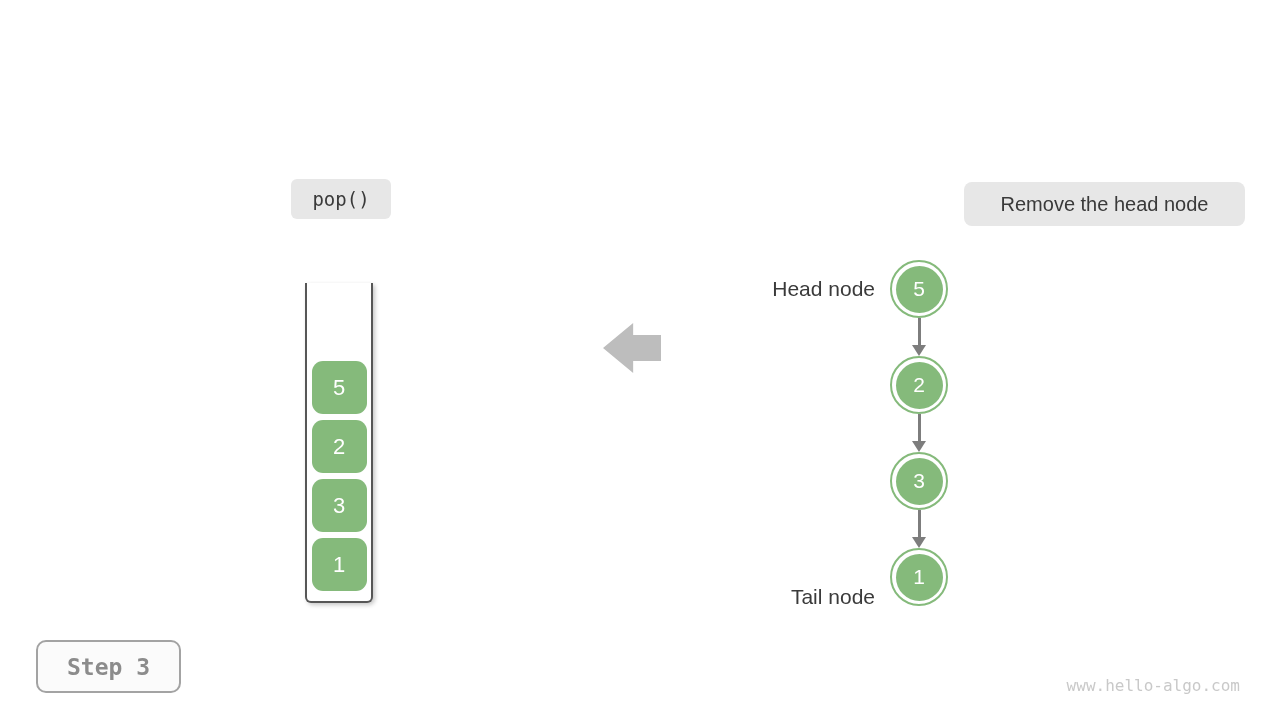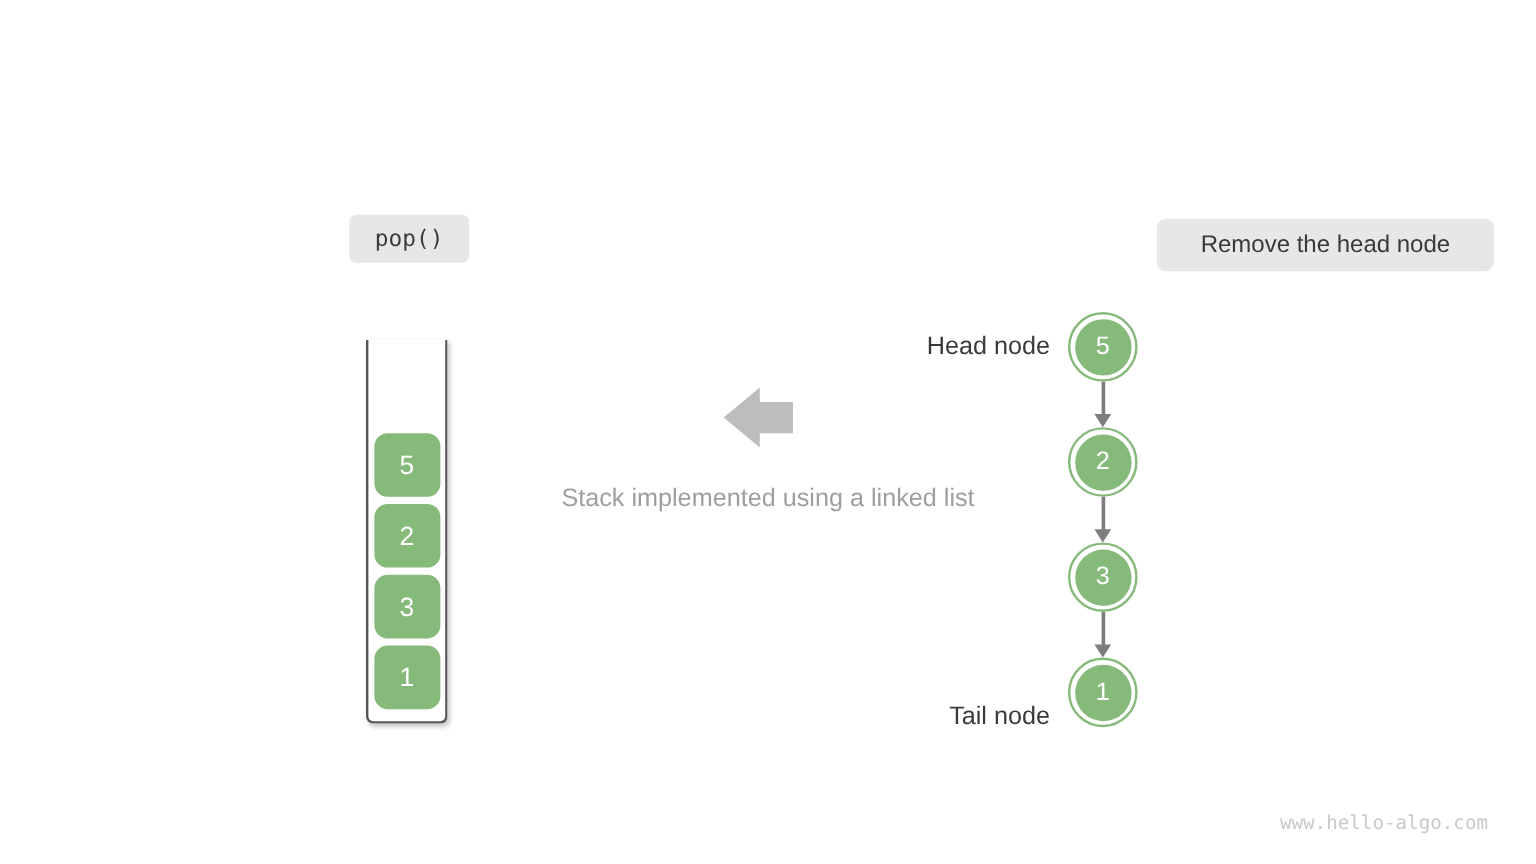--- a/index.html
+++ b/index.html
@@ -112,21 +112,20 @@
 
   <div class="stack-container">
     <div class="stack-item">5</div>
     <div class="stack-item">2</div>
     <div class="stack-item">3</div>
     <div class="stack-item">1</div>
   </div>
 
   <div class="big-arrow"></div>
 
-  <div class="caption">Stack implemented using a linked list</div>
 
   <div class="node-label head-label">Head node</div>
   <div class="node-label tail-label">Tail node</div>
 
   <div class="ll-node node-0">
     <div class="ll-node-inner">5</div>
   </div>
   <div class="conn-0">
     <div class="conn-line"></div>
     <div class="conn-head"></div>
@@ -142,16 +141,19 @@
     <div class="ll-node-inner">3</div>
   </div>
   <div class="conn-2">
     <div class="conn-line"></div>
     <div class="conn-head"></div>
   </div>
   <div class="ll-node node-3">
     <div class="ll-node-inner">1</div>
   </div>
 
+  <div class="step-badge">
+    <span>Step 3</span>
+  </div>
 
   <div class="watermark">www.hello-algo.com</div>
 
 </div>
 
 </body></html>

